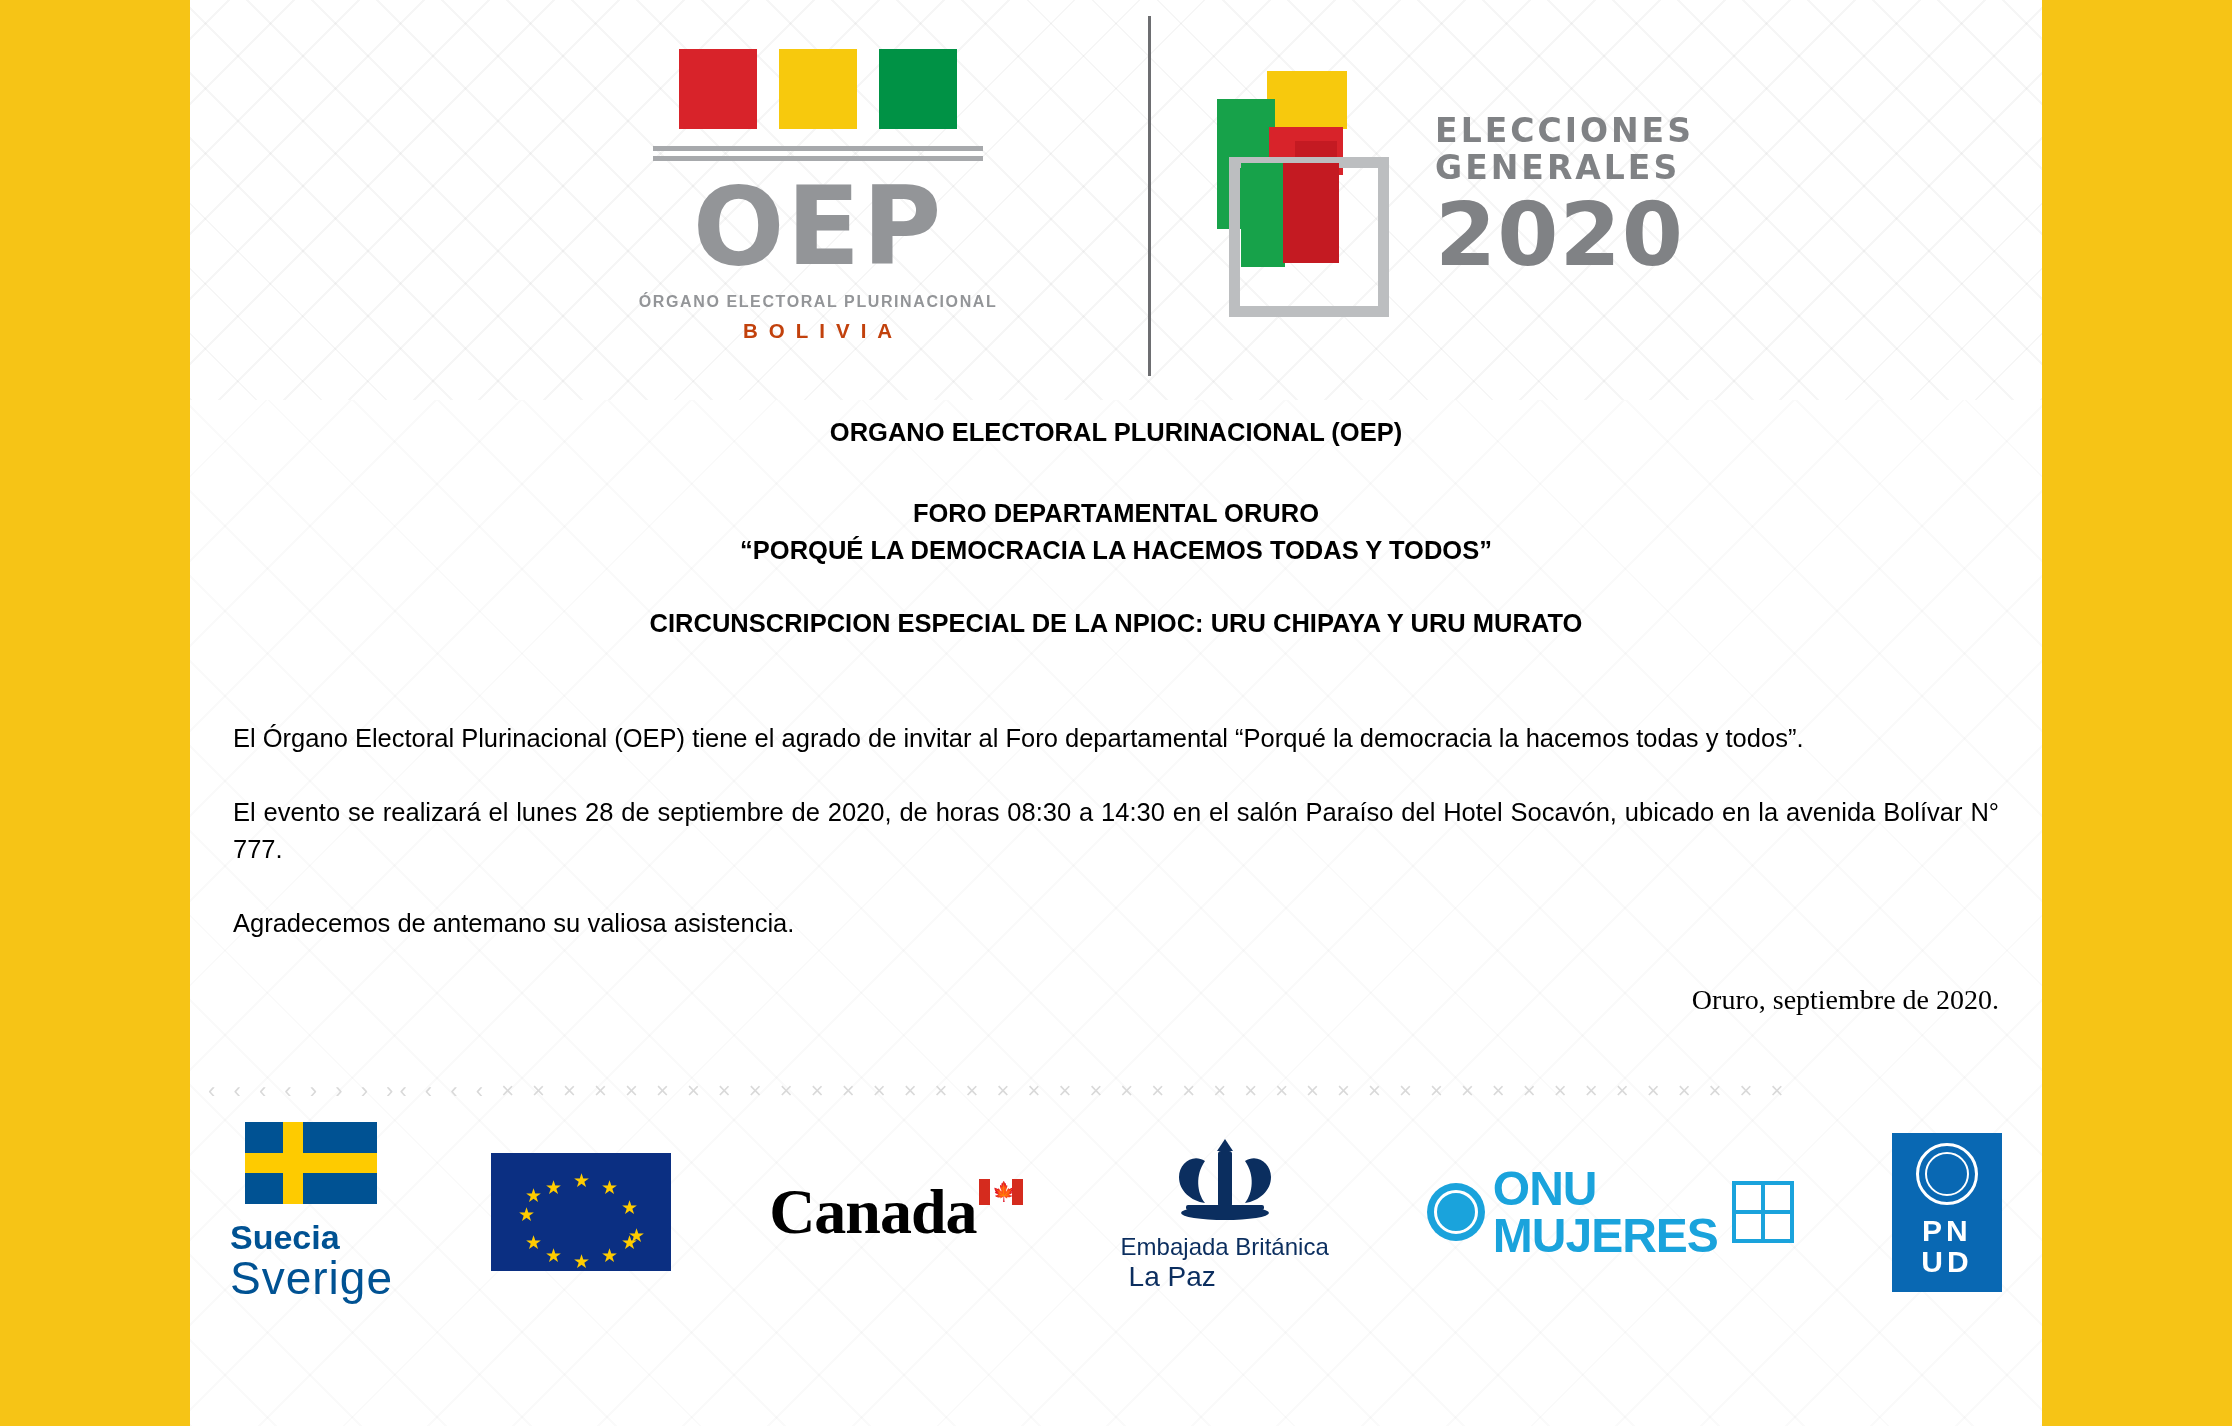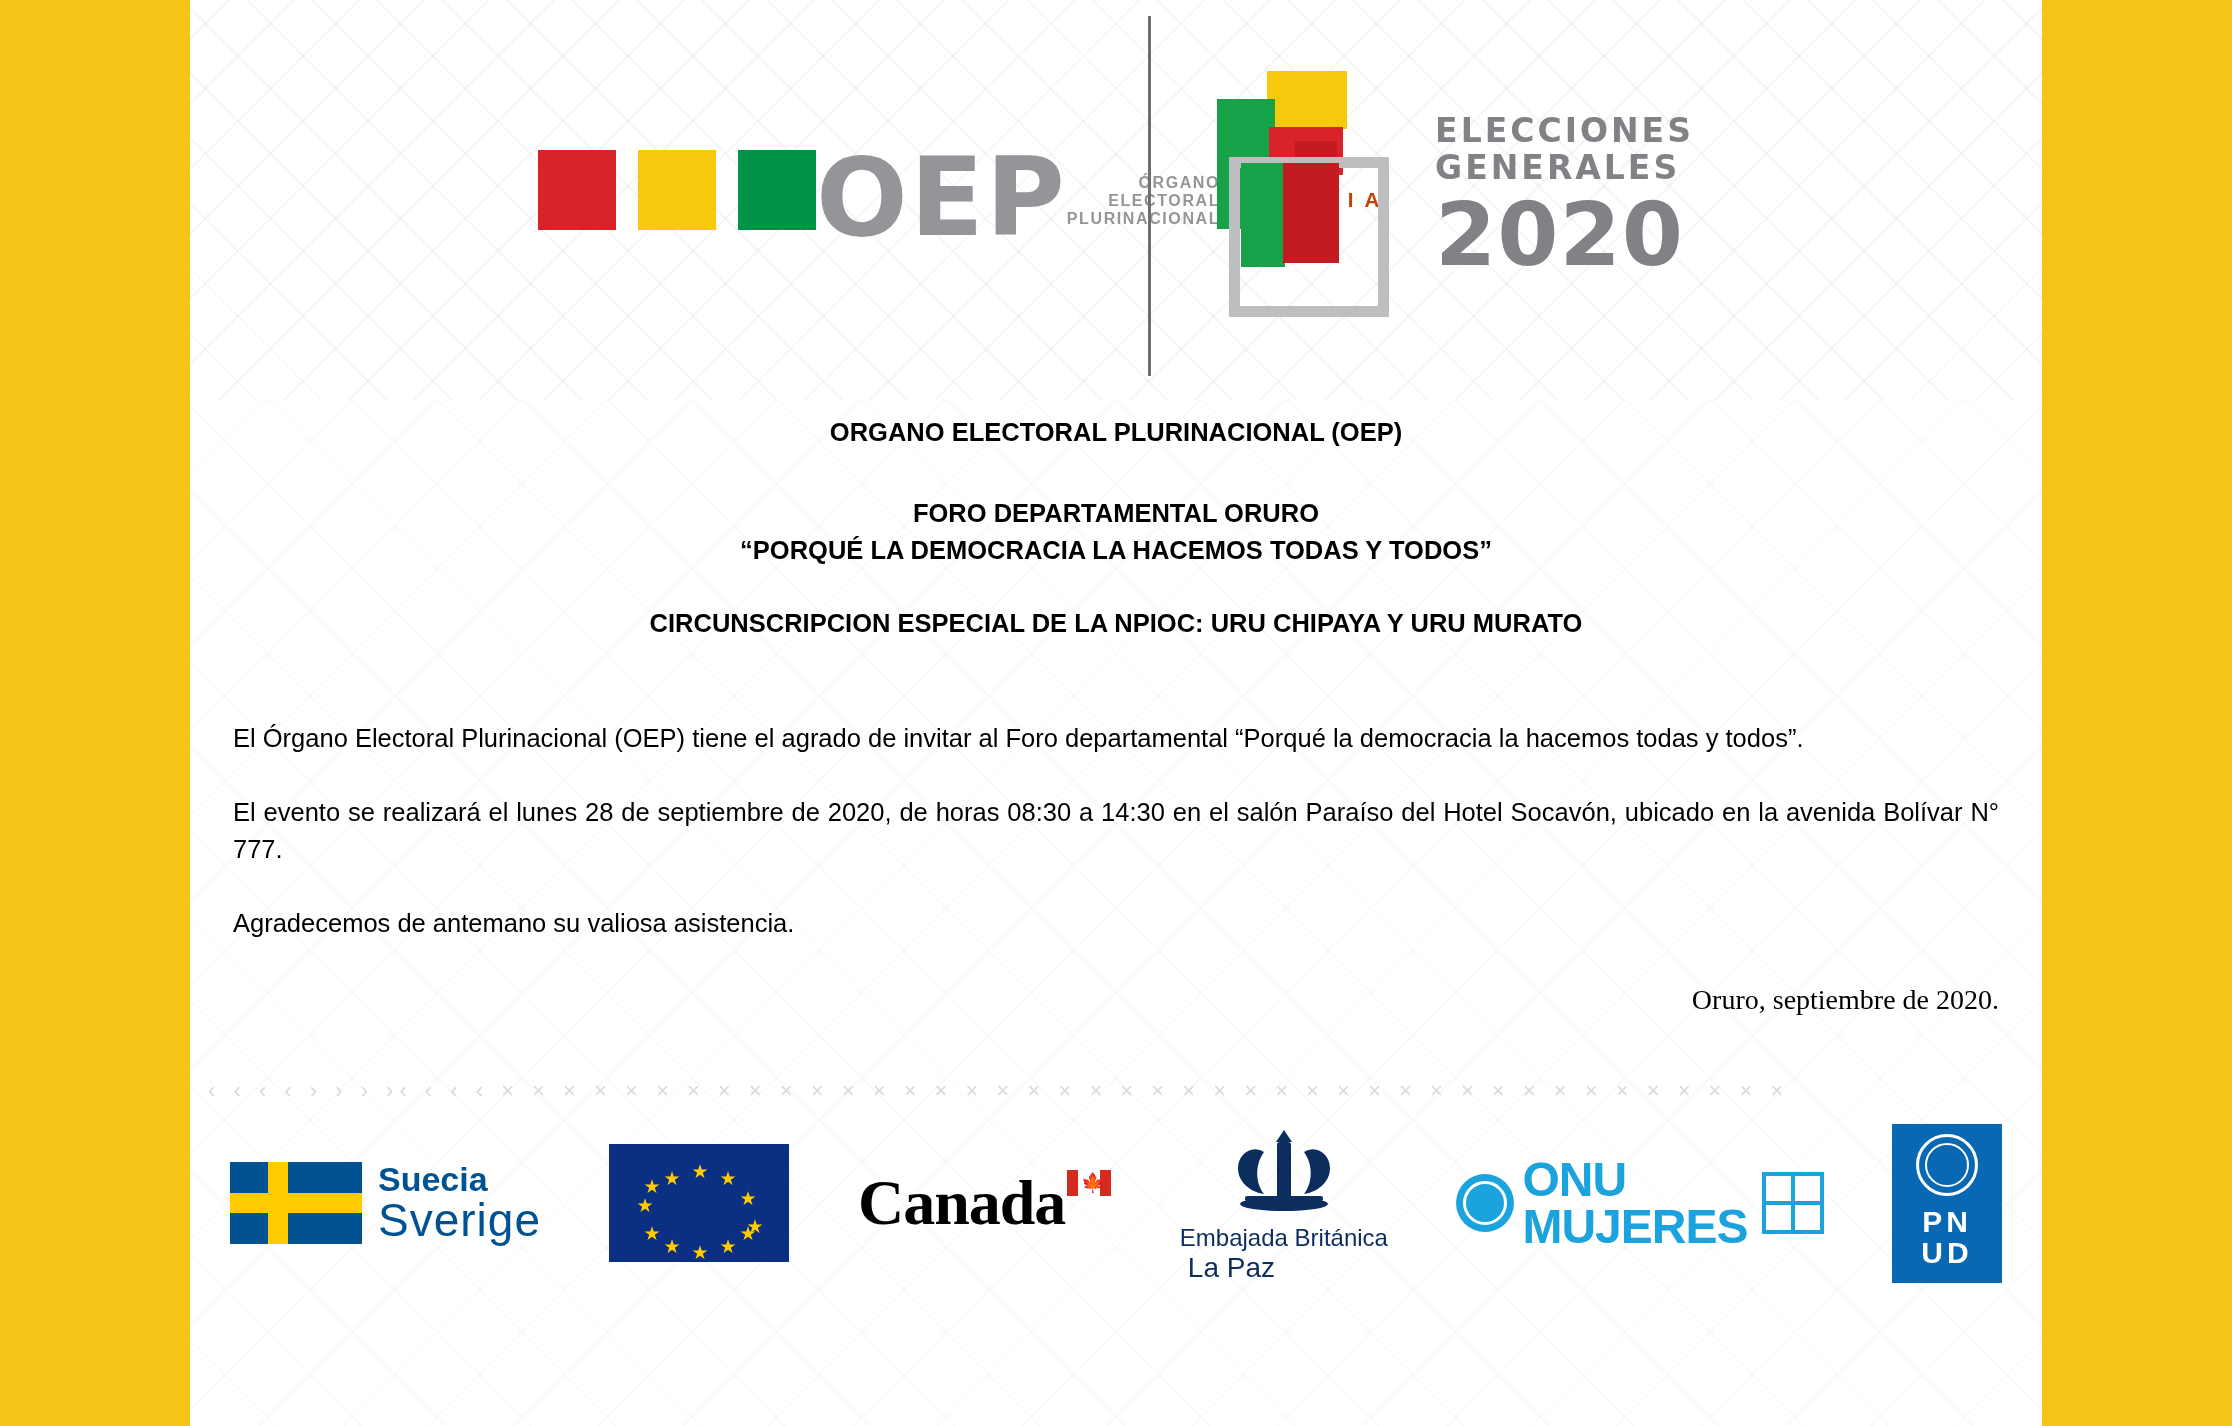--- a/index.html
+++ b/index.html
@@ -64,24 +64,23 @@
     height: 392px;
     display: flex;
     align-items: center;
     justify-content: center;
     gap: 0;
     z-index: 2;
   }
   .oep-logo {
     width: 560px;
     display: flex;
-    flex-direction: row;
+    flex-direction: column;
     align-items: center;
     padding-right: 40px;
-    text-align: right;
   }
   .oep-squares {
     display: flex;
     gap: 22px;
     margin-bottom: 12px;
   }
   .sq { width: 78px; height: 80px; }
   .sq.red { background: #d8232a; }
   .sq.yellow { background: #f7c90d; }
   .sq.green { background: #009245; }
@@ -233,21 +232,21 @@
     flex: 0 0 auto;
     display: flex;
     align-items: center;
     justify-content: space-between;
     padding: 10px 40px 26px 40px;
     gap: 22px;
   }
   .logo-item { display: flex; align-items: center; }
 
   
-  .sweden { display: flex; align-items: center; gap: 16px; }
+  .sweden { display: flex; align-items: center; gap: 16px; flex-direction: column; }
   .swe-flag {
     position: relative;
     width: 132px; height: 82px;
     background: #005293;
   }
   .swe-flag .v {
     position: absolute; left: 38px; top: 0; width: 20px; height: 82px; background: #fecb00;
   }
   .swe-flag .h {
     position: absolute; left: 0; top: 31px; width: 132px; height: 20px; background: #fecb00;

